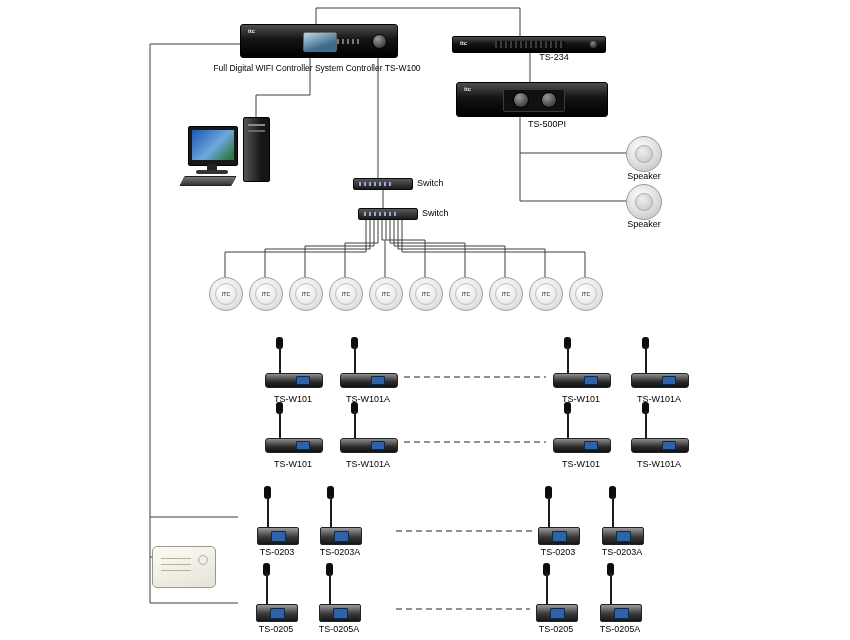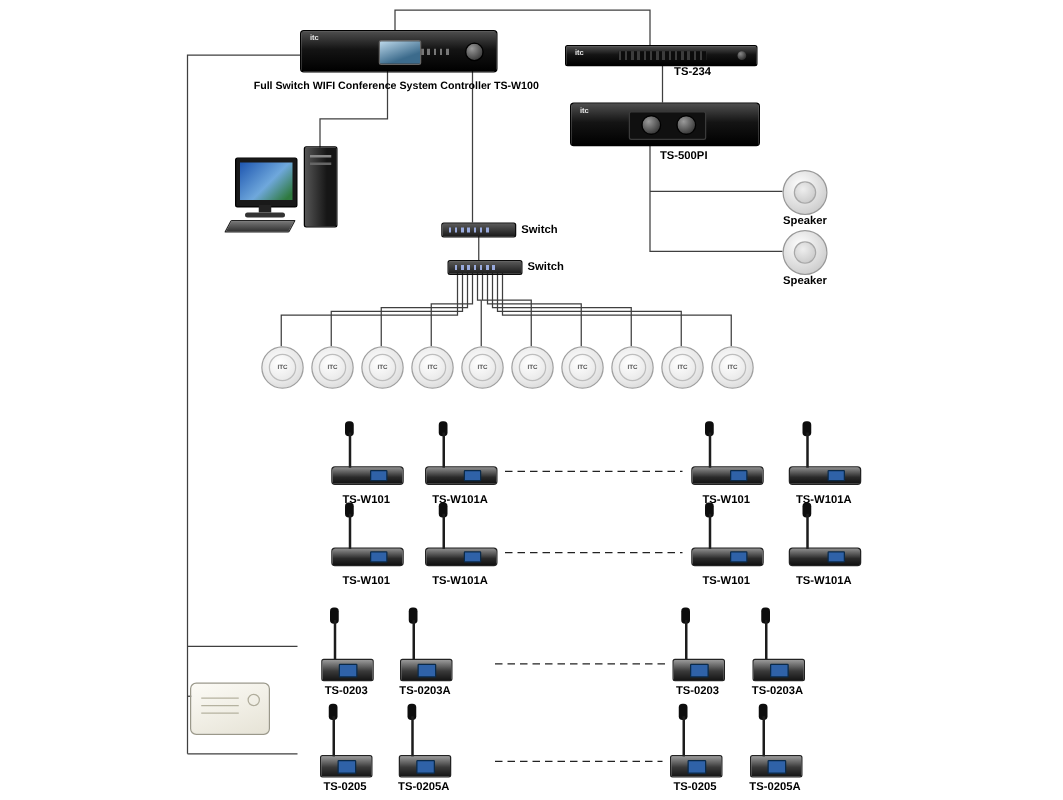--- a/index.html
+++ b/index.html
@@ -1,21 +1,21 @@
 <!DOCTYPE html>
 <html><head>
 <meta charset="utf-8">
 <style>
   html,body{margin:0;padding:0}
   body{width:850px;height:640px;position:relative;background:#fff;overflow:hidden;
        font-family:"Liberation Sans",sans-serif}
   #canvas{position:absolute;left:0;top:0;width:850px;height:640px;background:#fff}
   .wires{position:absolute;left:0;top:0}
 
-  .lbl{position:absolute;font-size:9px;font-weight:bold;color:#000;white-space:nowrap}
+  .lbl{position:absolute;font-size:9px;font-weight:normal;color:#000;white-space:nowrap}
   .lbl.c{transform:translateX(-50%)}
 
   
   .rack{position:absolute;border:1px solid #000;border-radius:2px;
         background:linear-gradient(180deg,#4e4e4e,#141414 45%,#000)}
   .brandtxt{position:absolute;left:7px;top:3px;font-size:6px;font-weight:bold;color:#e8e8e8}
   #controller{left:240px;top:24px;width:156px;height:32px;border-radius:3px}
   #controller .cscreen{position:absolute;left:62px;top:7px;width:32px;height:18px;
         background:linear-gradient(160deg,#bcd8ea,#3c6b8c 70%);border:1px solid #666;border-radius:2px}
   #controller .dots{position:absolute;right:36px;top:14px;width:24px;height:5px;
@@ -129,21 +129,21 @@
       <path d="M396,609 H530"></path>
     </g>
   </svg>
 
   <div class="rack" id="controller">
     <span class="brandtxt">itc</span>
     <i class="cscreen"></i>
     <i class="dots"></i>
     <i class="knob"></i>
   </div>
-  <div class="lbl c" style="left:317px;top:63px;font-size:8.5px">Full Switch WIFI Conference System Controller TS-W100</div>
+  <div class="lbl c" style="left:317px;top:63px;font-size:8.5px">Full Digital WIFI Controller System Controller TS-W100</div>
 
   <div class="rack" id="ts234">
     <span class="brandtxt">itc</span>
     <i class="vents"></i>
     <i class="k"></i>
   </div>
   <div class="lbl c" style="left:554px;top:52px">TS-234</div>
 
   <div class="rack" id="amp">
     <span class="brandtxt">itc</span>

